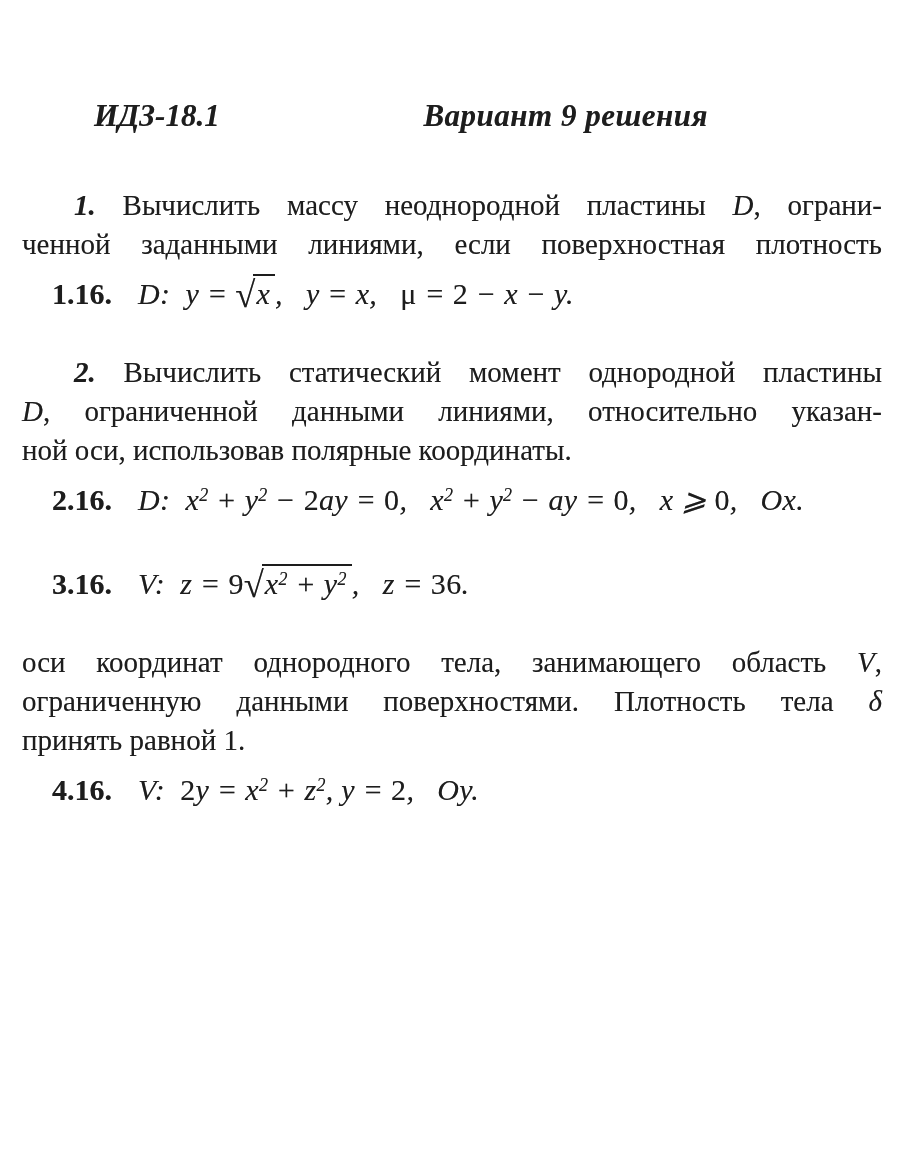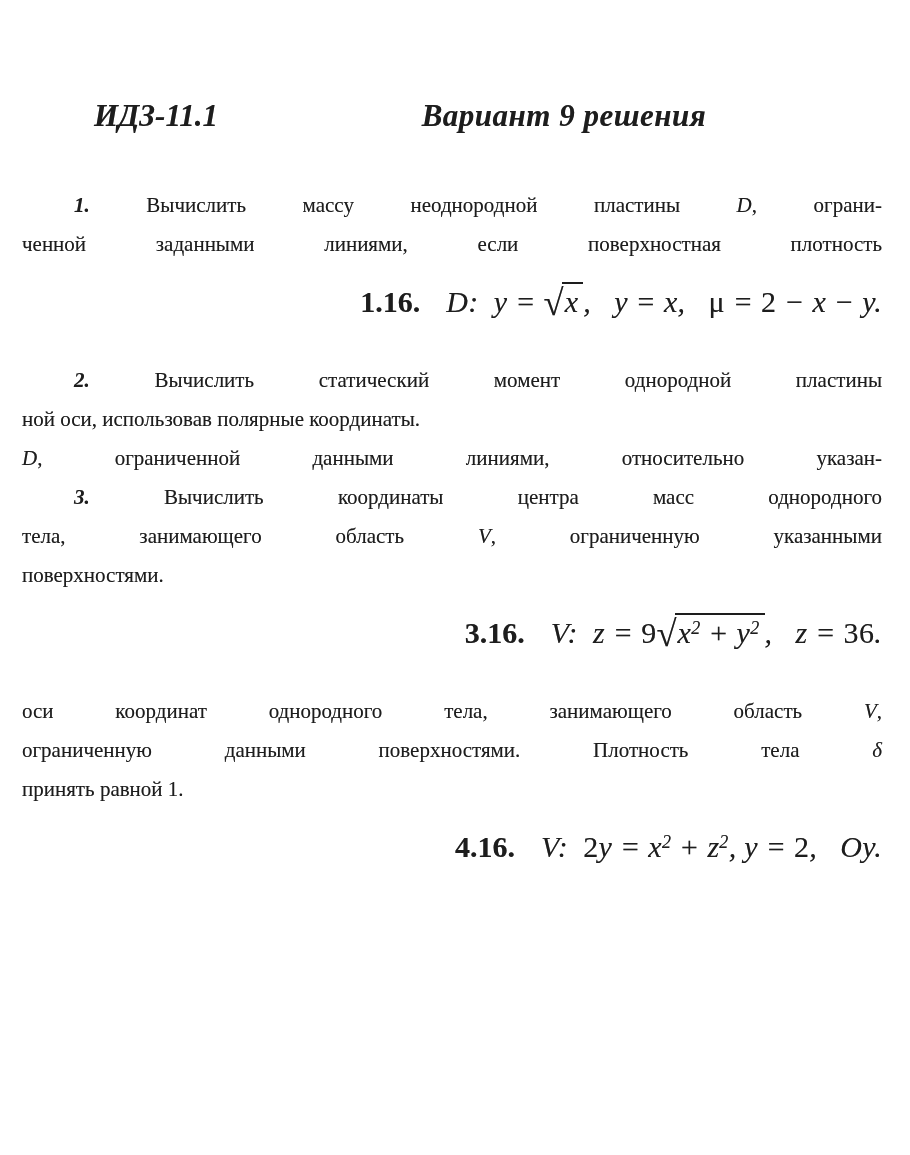--- a/index.html
+++ b/index.html
@@ -20,43 +20,42 @@
     font-weight: bold;
     font-style: italic;
     line-height: 36px;
     margin-bottom: 52px;
     white-space: nowrap;
   }
   .hdr-left  { margin-left: 72px; }
   .hdr-right { margin-left: 196px; letter-spacing: 0.5px; }
 
   
-  .problem { font-size: 21px; margin: 0; }
+  .problem { font-size: 29px; margin: 0; }
   .pline {
     margin: 0;
     line-height: 39px;
     text-align: justify;
     text-align-last: justify;
     white-space: normal;
   }
   .pline.first { text-indent: 52px; }
   .pline.last  { text-align-last: left; }
 
   .pt-i { font-style: italic; }
   .pt-b { font-style: italic; font-weight: bold; }
   .pt-u { font-style: normal; }
 
   
   .formula-row {
     font-size: 30px;
     line-height: 52px;
-    margin: 12px 0 32px 0;
+    margin: 4px 0 32px 0;
     padding-left: 30px;
     white-space: nowrap;
-    text-align: right;
   }
   .flabel { font-weight: bold; margin-right: 26px; font-style: normal; }
   .math   { font-style: italic; letter-spacing: 0.3px; }
 
   .math sup, .pline sup {
     font-size: 0.60em;
     line-height: 0;
     vertical-align: 9px;
   }
 
@@ -74,43 +73,41 @@
     padding: 1px 5px 0 3px;
     line-height: 1.12;
   }
 </style>
 </head>
 <body>
 
 <div class="page">
 
   <header class="doc-header">
-    <span class="hdr-left">ИДЗ-11.1</span>
+    <span class="hdr-left">ИДЗ-18.1</span>
     <span class="hdr-right">Вариант 9 решения</span>
   </header>
 
   <section class="problem">
     <p class="pline first"><span class="pt-b">1.</span> Вычислить массу неоднородной пластины <span class="pt-i">D</span>, ограни-</p>
     <p class="pline">ченной заданными линиями, если поверхностная плотность</p>
   </section>
   <div class="formula-row">
     <span class="flabel">1.16.</span><span class="math">D: y = <span class="sqrt"><span class="rad">√</span><span class="vinc">x</span></span>,  y = x,  <span class="pt-u">μ</span> = <span class="pt-u">2</span> − x − y.</span>
   </div>
 
   <section class="problem">
     <p class="pline first"><span class="pt-b">2.</span> Вычислить статический момент однородной пластины</p>
+    <p class="pline"><span class="pt-i">D</span>, ограниченной данными линиями, относительно указан-</p>
     <p class="pline last">ной оси, использовав полярные координаты.</p>
-    <p class="pline"><span class="pt-i">D</span>, ограниченной данными линиями, относительно указан-</p>
   </section>
+  <div class="formula-row">
+    <span class="flabel">2.16.</span><span class="math">D: x<sup>2</sup> + y<sup>2</sup> − <span class="pt-u">2</span>ay = <span class="pt-u">0</span>,  x<sup>2</sup> + y<sup>2</sup> − ay = <span class="pt-u">0</span>,  x ⩾ <span class="pt-u">0</span>,  Ox.</span>
+  </div>
 
-  <section class="problem">
-    <p class="pline first"><span class="pt-b">3.</span> Вычислить координаты центра масс однородного</p>
-    <p class="pline">тела, занимающего область <span class="pt-i">V</span>, ограниченную указанными</p>
-    <p class="pline last">поверхностями.</p>
-  </section>
   <div class="formula-row">
     <span class="flabel">3.16.</span><span class="math">V: z = <span class="pt-u">9</span><span class="sqrt"><span class="rad">√</span><span class="vinc">x<sup>2</sup> + y<sup>2</sup></span></span>,  z = <span class="pt-u">36</span>.</span>
   </div>
 
   <section class="problem">
     <p class="pline">оси координат однородного тела, занимающего область <span class="pt-i">V</span>,</p>
     <p class="pline">ограниченную данными поверхностями. Плотность тела <span class="pt-i">δ</span></p>
     <p class="pline last">принять равной 1.</p>
   </section>
   <div class="formula-row">

